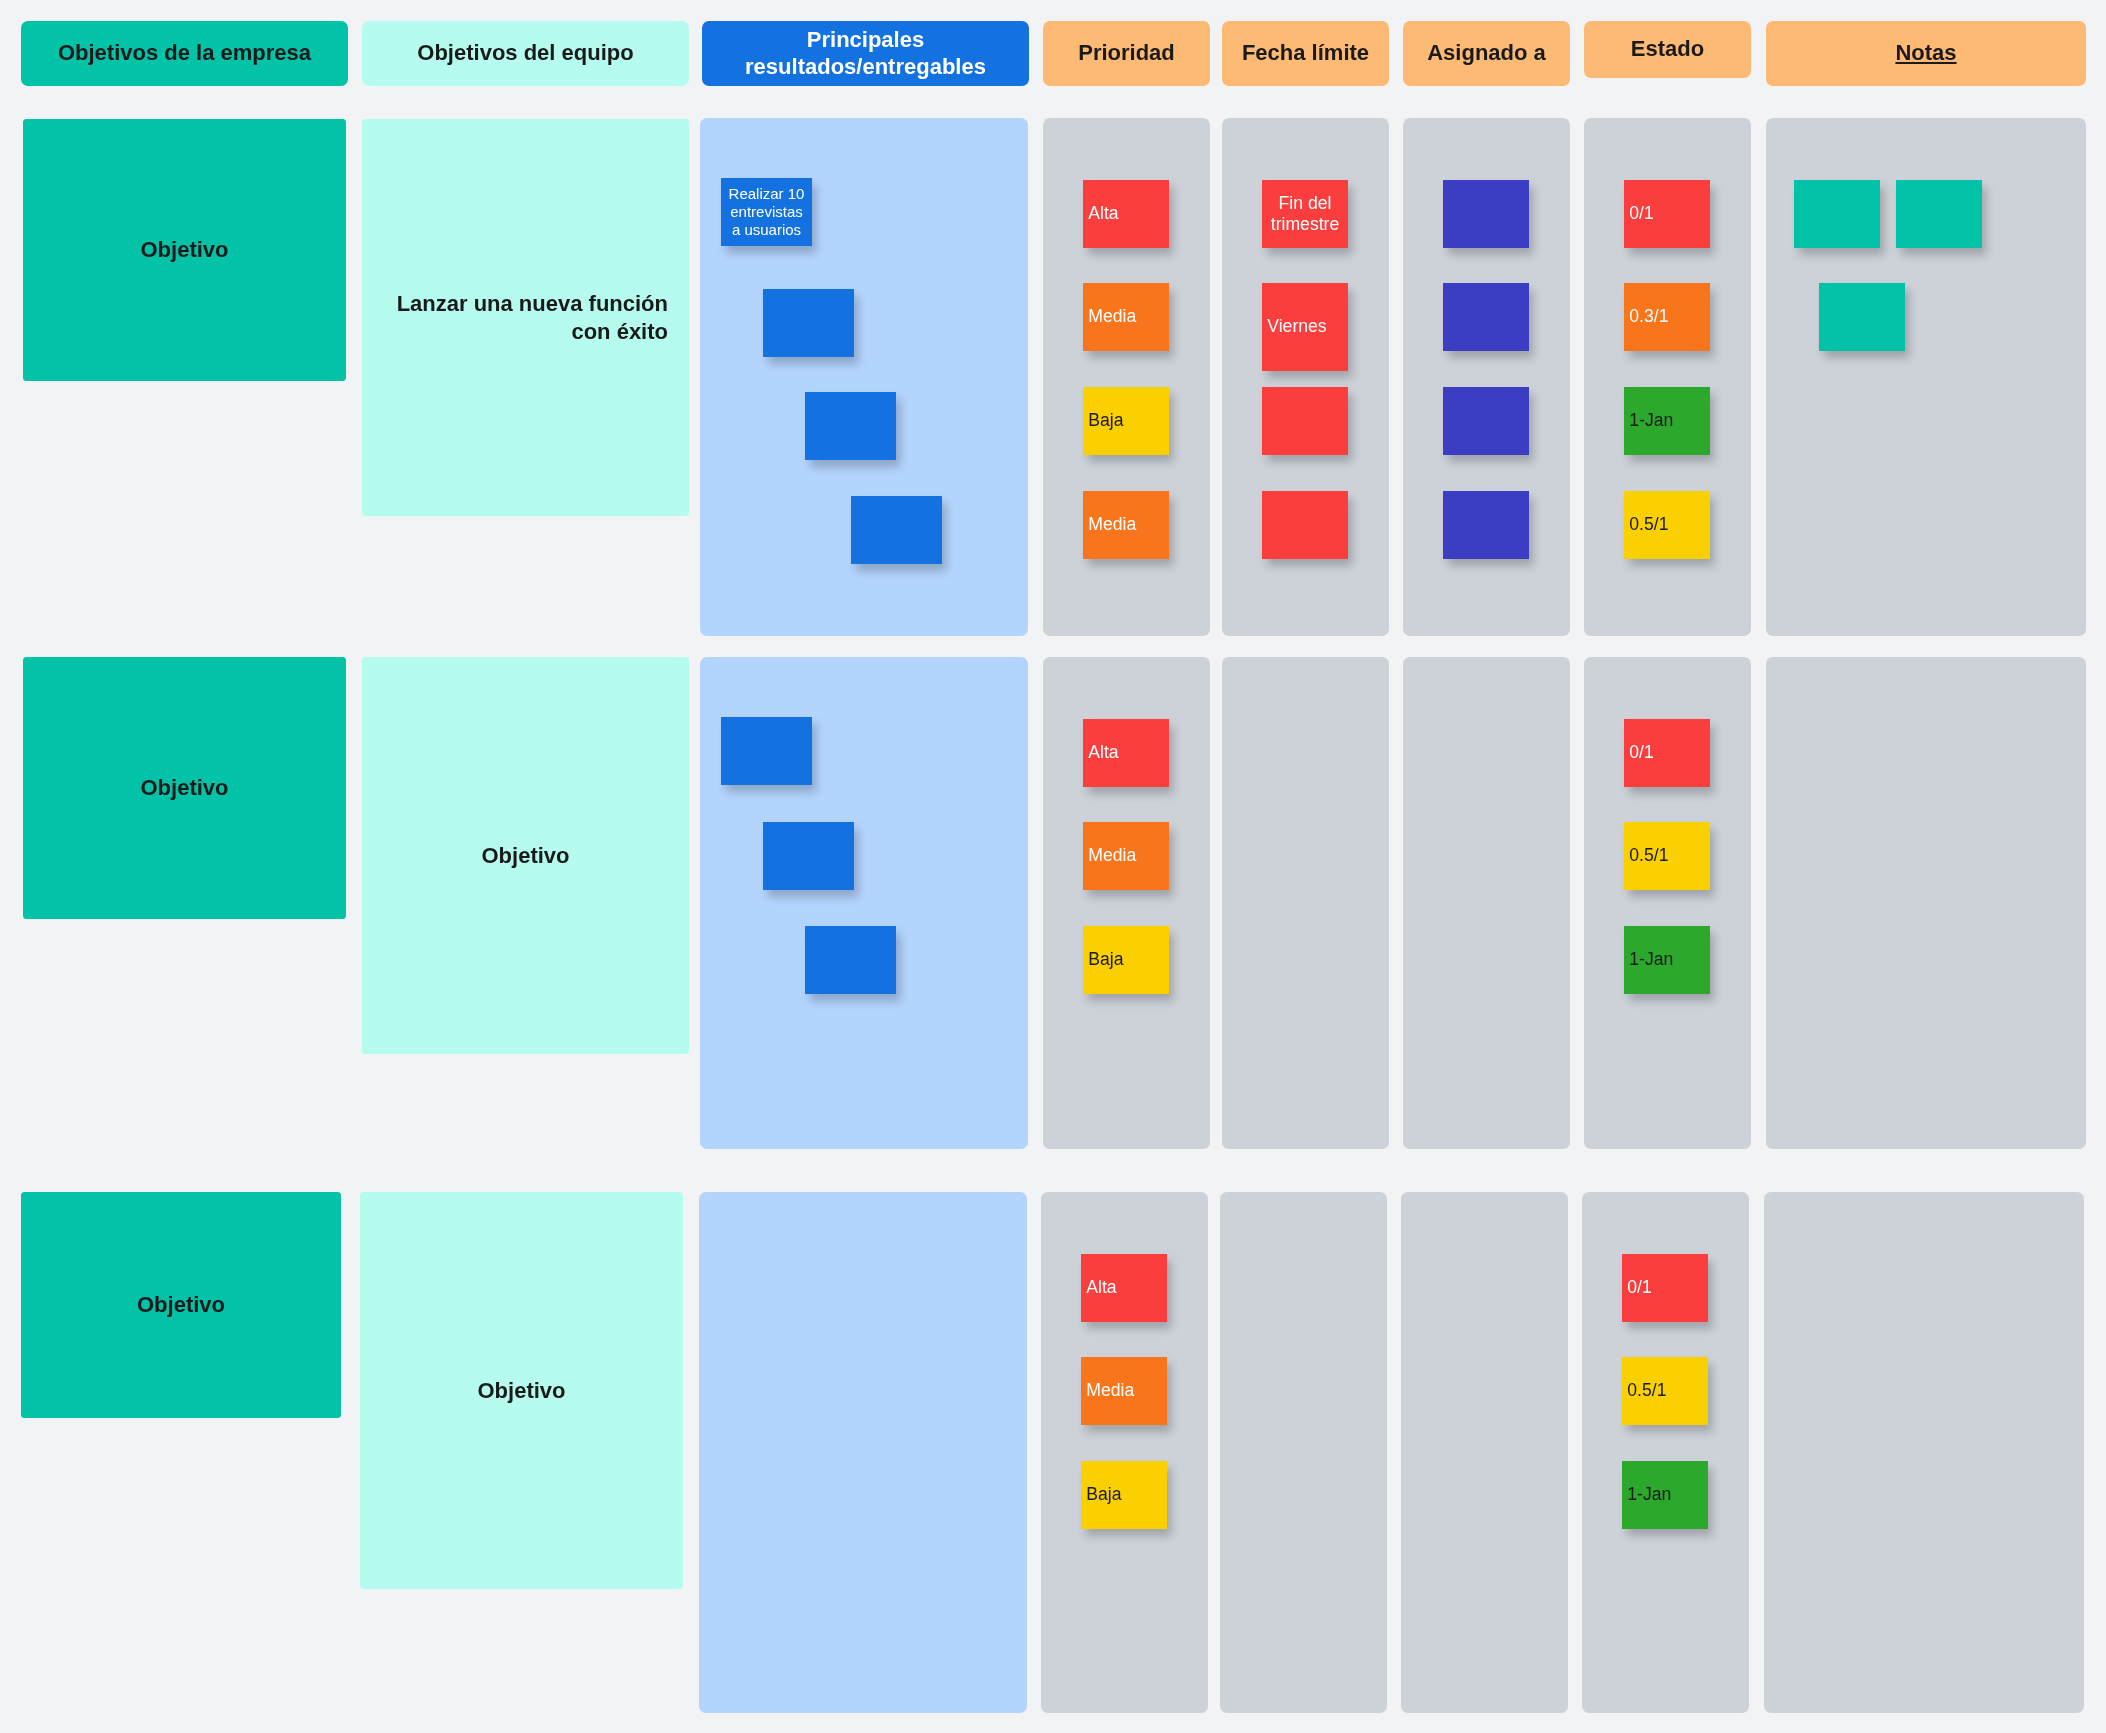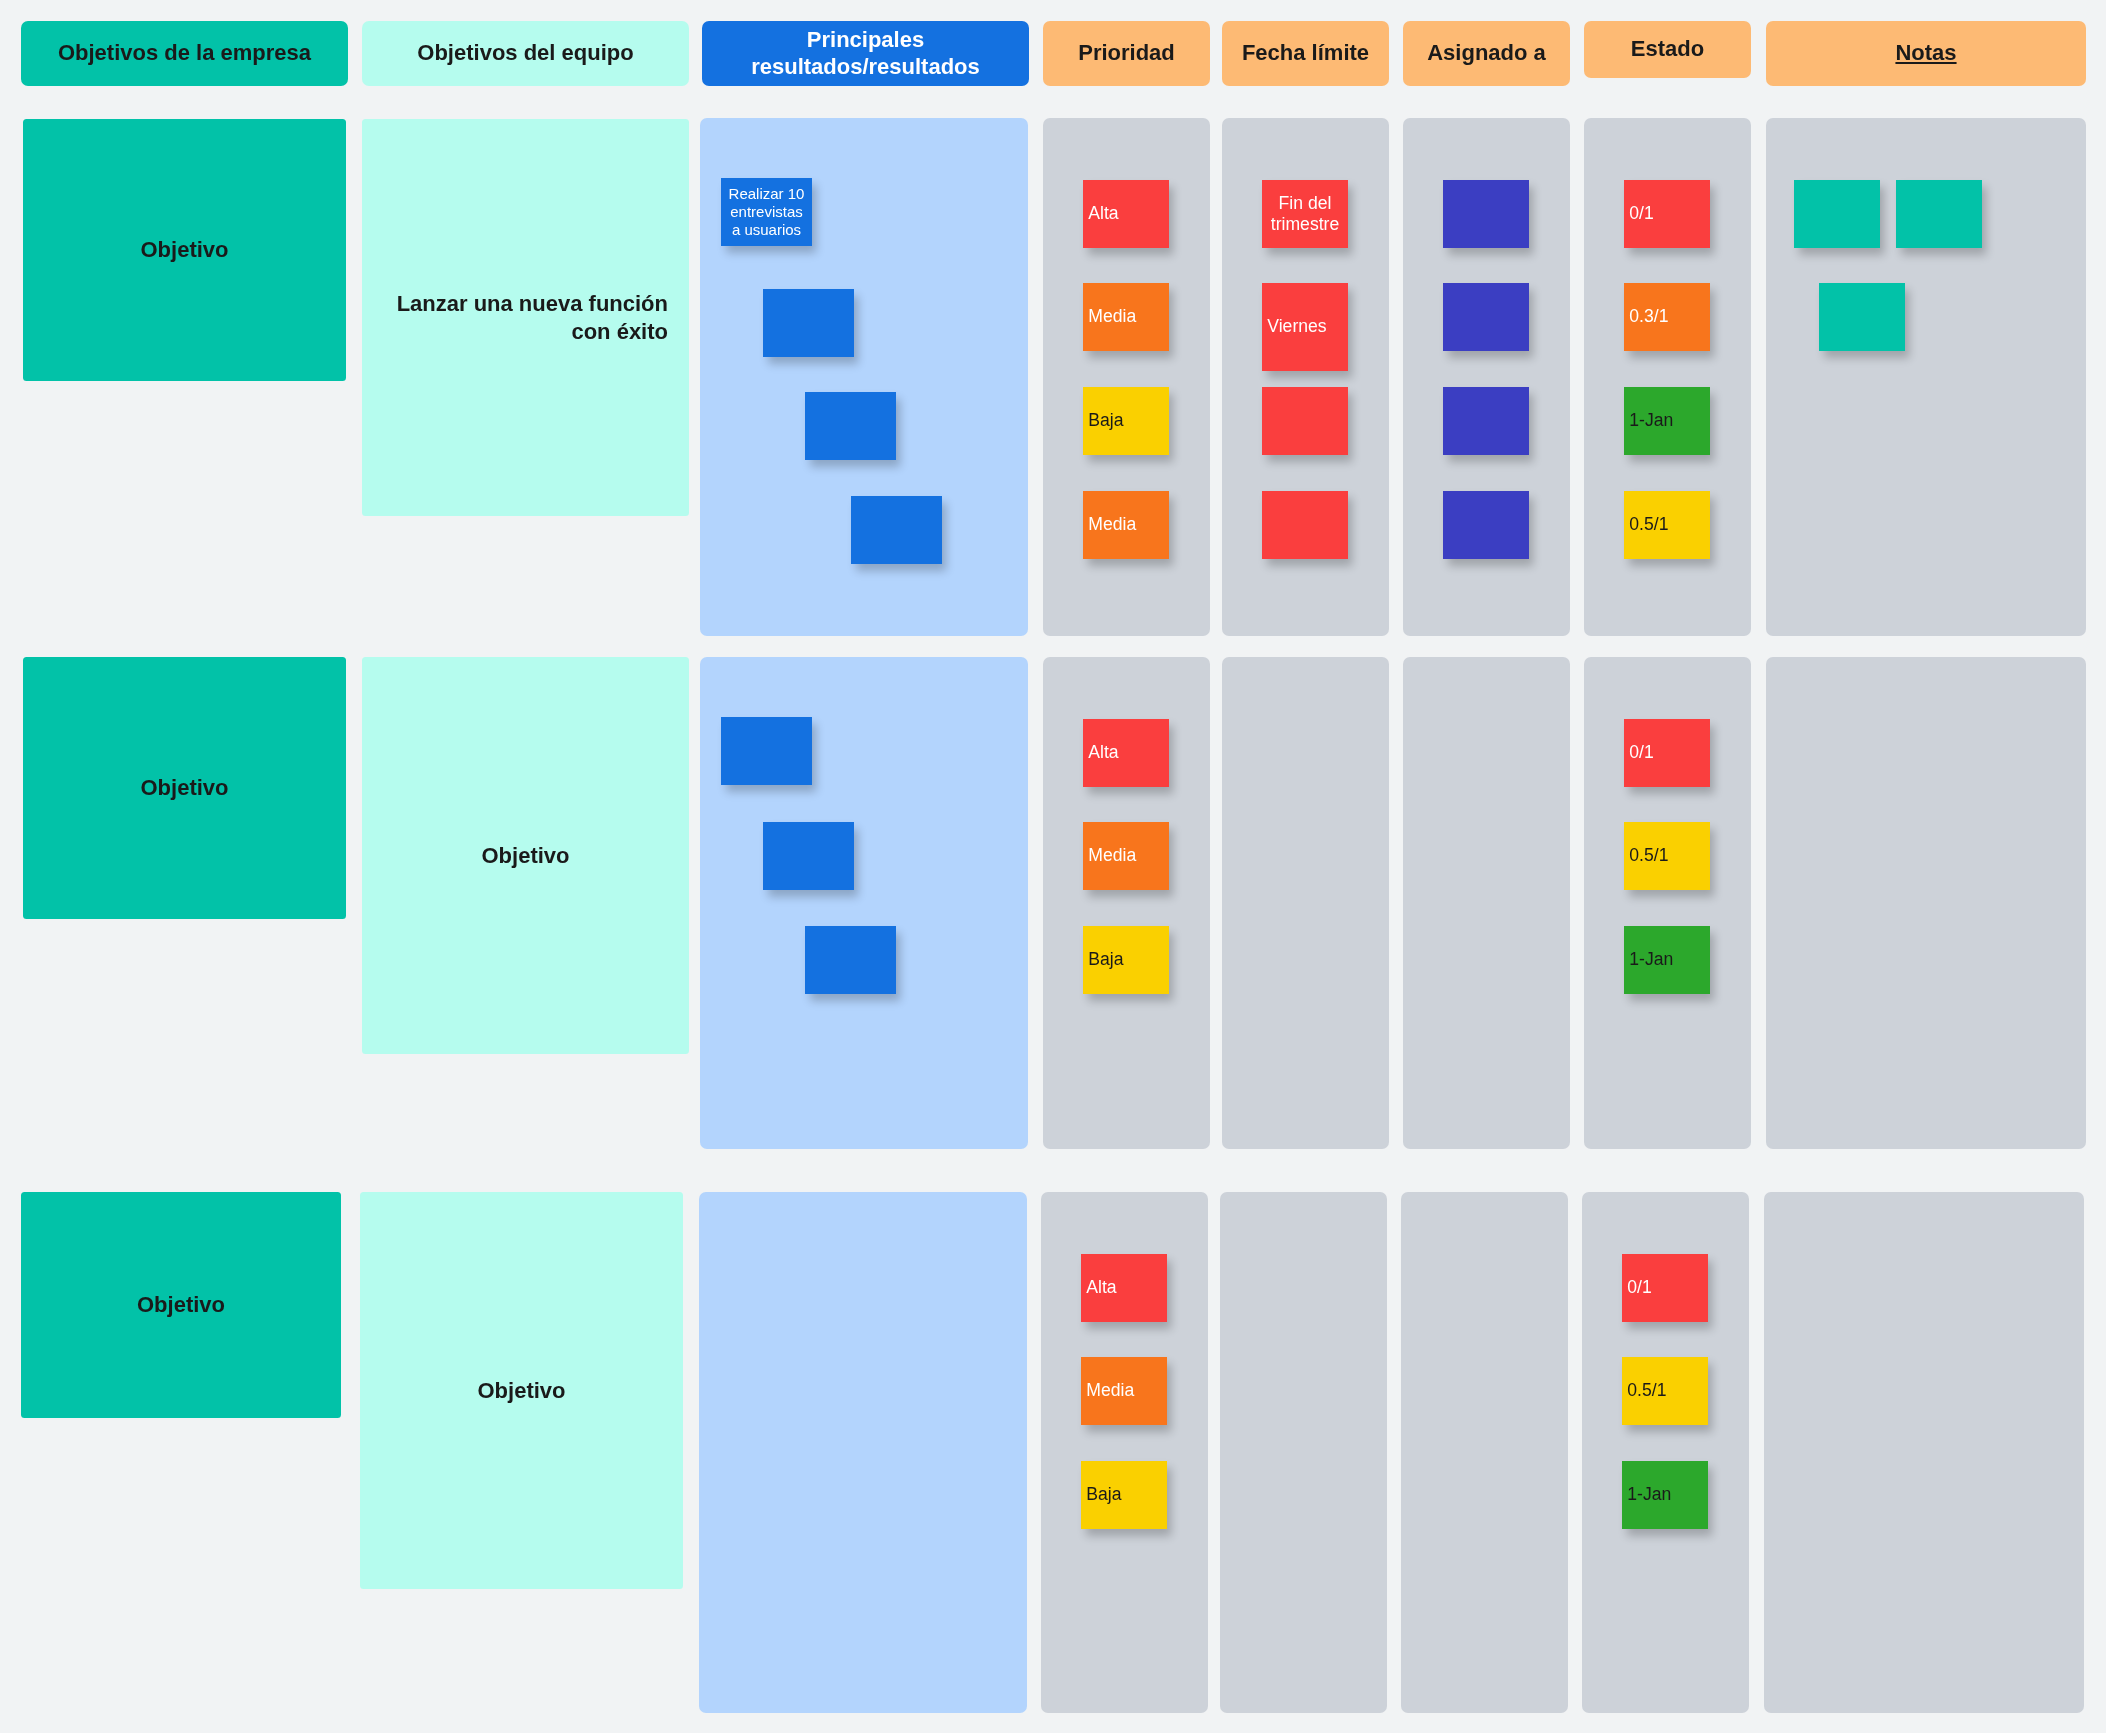--- a/index.html
+++ b/index.html
@@ -87,21 +87,21 @@
 
 <div class="board">
 
   <div class="hdr teal" style="left:21px;   top:21px;  width:327px; height:65px;">
       <span>Objetivos de la empresa</span>
     </div>
   <div class="hdr lightteal" style="left:362px;  top:21px;  width:327px; height:65px;">
       <span>Objetivos del equipo</span>
     </div>
   <div class="hdr blue" style="left:702px;  top:21px;  width:327px; height:65px;">
-      <span>Principales resultados/resultados</span>
+      <span>Principales resultados/entregables</span>
     </div>
   <div class="hdr grey" style="left:1043px; top:21px;  width:167px; height:65px;">
       <span>Prioridad</span>
     </div>
   <div class="hdr grey" style="left:1222px; top:21px;  width:167px; height:65px;">
       <span>Fecha límite</span>
     </div>
   <div class="hdr grey" style="left:1403px; top:21px;  width:167px; height:65px;">
       <span>Asignado a</span>
     </div>

